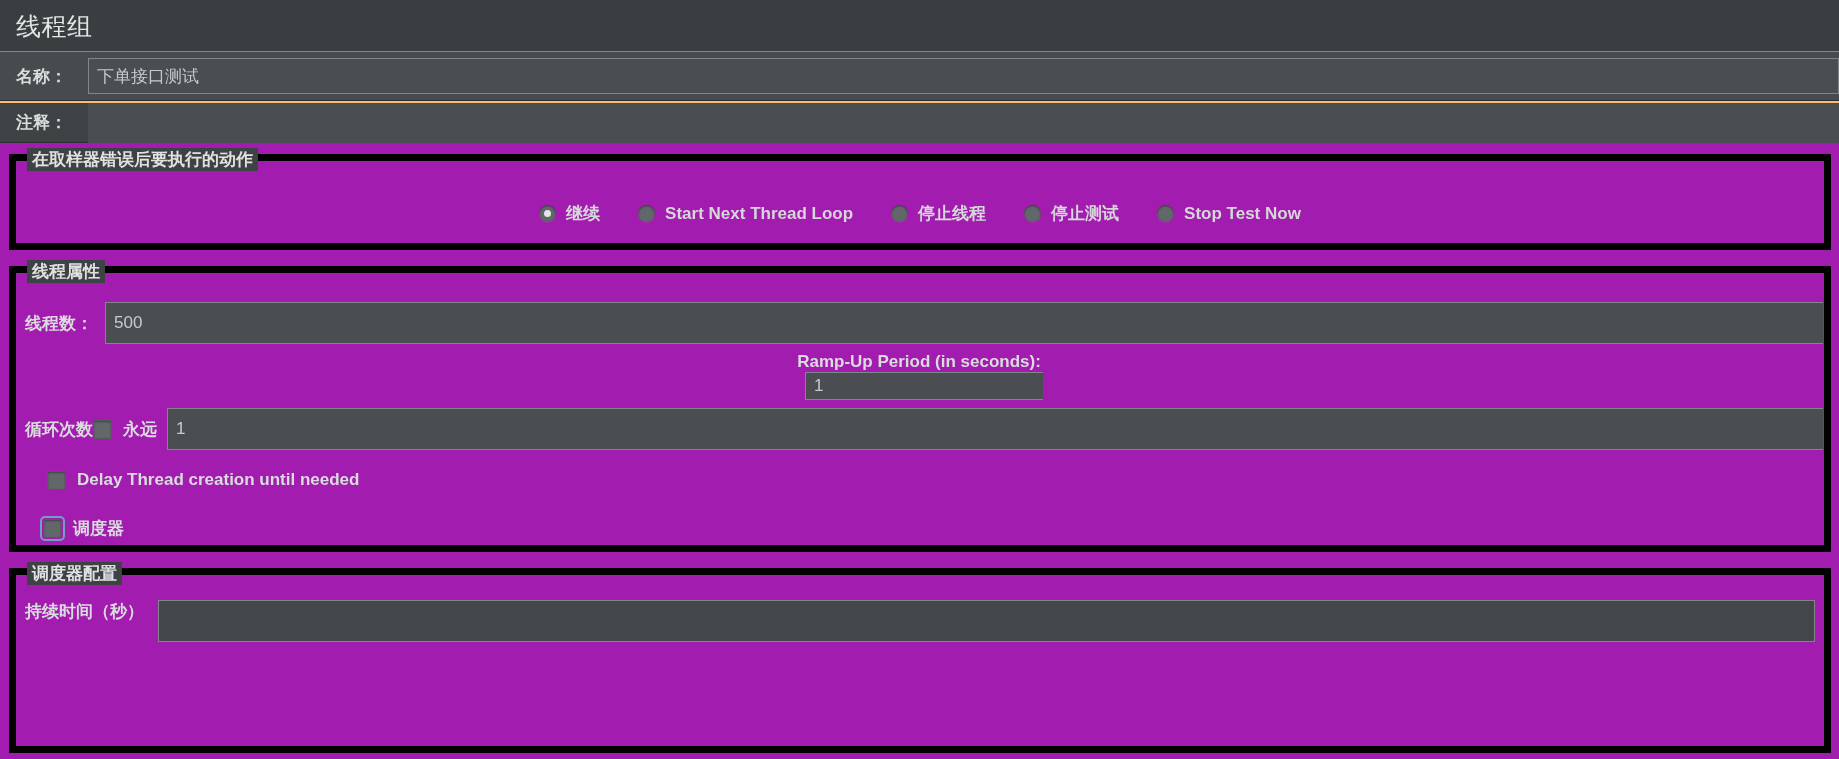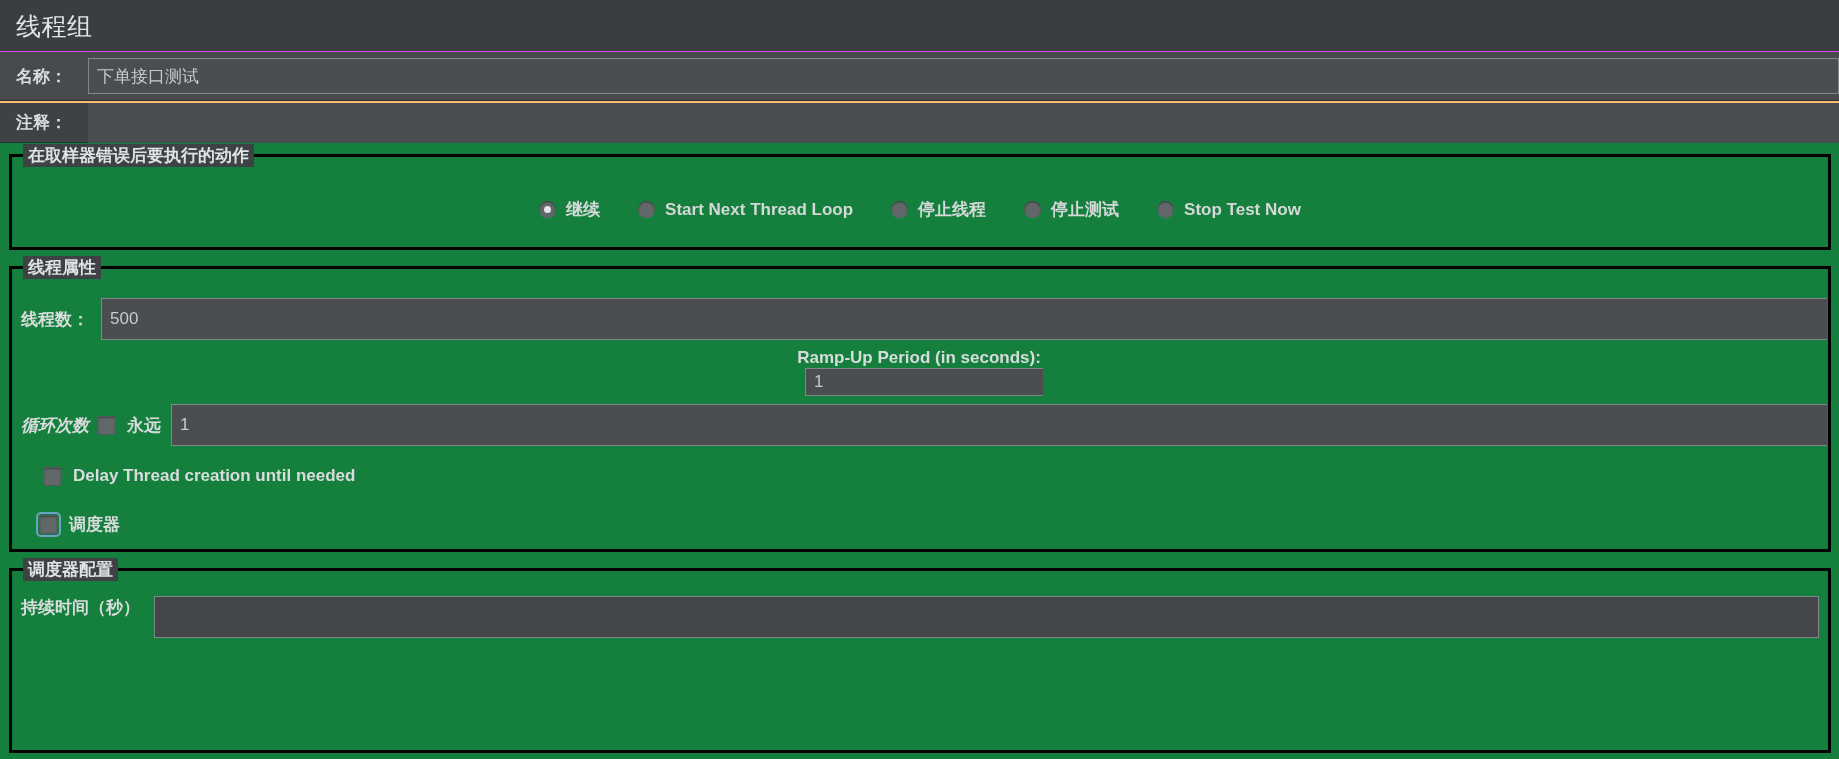--- a/index.html
+++ b/index.html
@@ -13,21 +13,21 @@
     overflow: hidden;
     font-family: "Liberation Sans", "DejaVu Sans", sans-serif;
     color: #d6d9da;
     -webkit-font-smoothing: antialiased;
   }
 
   .app {
     position: relative;
     width: 1839px;
     height: 759px;
-    background: #15803d;
+    background: #a21caf;
   }
 
   
   .title-bar {
     position: absolute;
     left: 0; top: 0;
     width: 1839px;
     height: 51px;
     background: #3b3e40;
     box-sizing: border-box;
@@ -104,21 +104,21 @@
     line-height: 38px;
     border: none;
     background: #4a4e50;
   }
 
   
   .groupbox {
     position: absolute;
     left: 9px;
     box-sizing: border-box;
-    border: 3px solid #000000;
+    border: 7px solid #000000;
     background: transparent;
   }
   .groupbox > .gb-title {
     position: absolute;
     top: -13px;
     left: 11px;
     padding: 0 5px;
     background: #3f4244;
     font-size: 17px;
     font-weight: bold;
@@ -226,21 +226,21 @@
     border-right: none;
   }
 
   
   #row-loop {
     top: 132px;
     height: 48px;
     padding-left: 9px;
     padding-right: 1px;
   }
-  #row-loop .field-label { margin-right: 8px; font-style: italic; }
+  #row-loop .field-label { margin-right: 0; }
   #row-loop .text-input {
     height: 42px;
     line-height: 40px;
     border: 1px solid #80868a;
     border-right: none;
     margin-left: 10px;
   }
 
   .checkbox {
     width: 19px;

